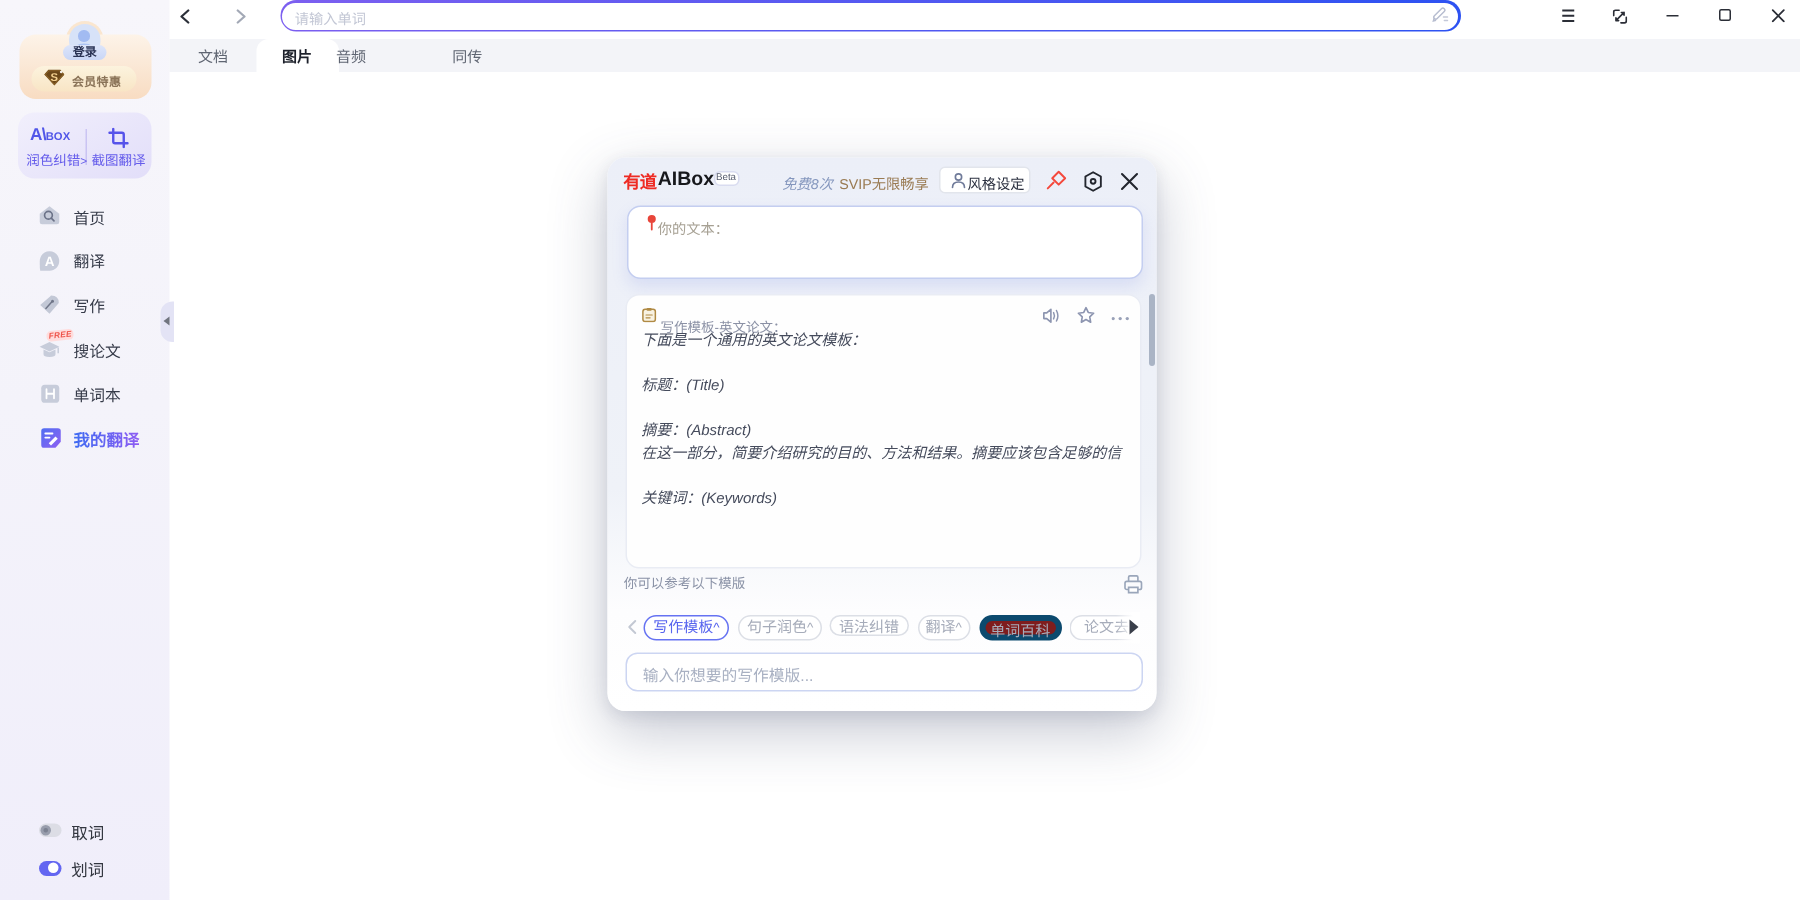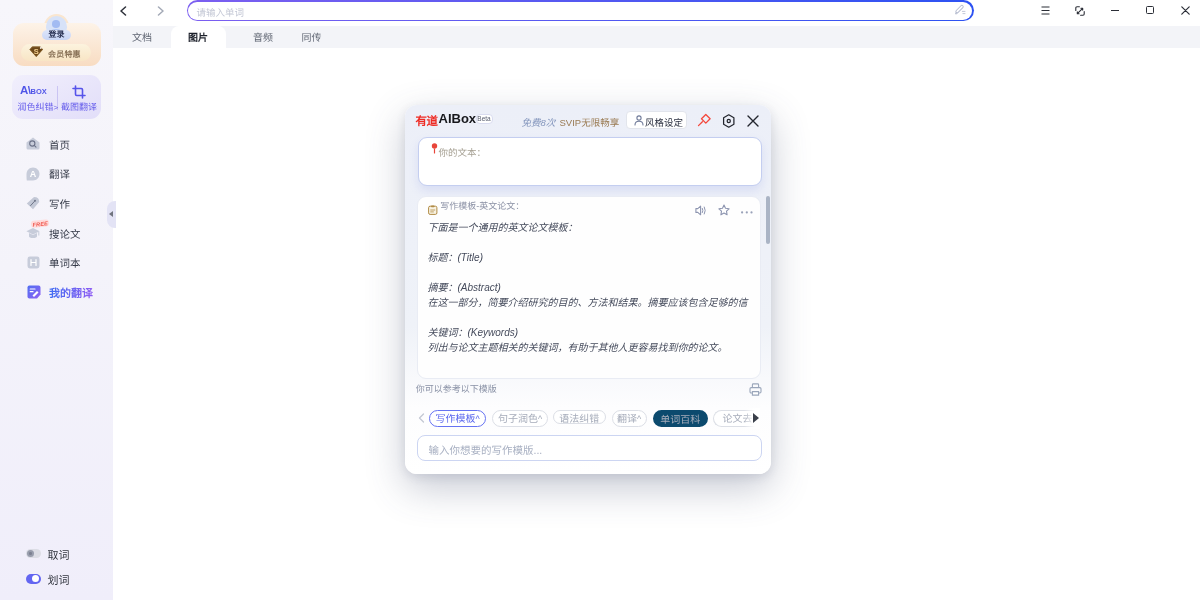--- a/index.html
+++ b/index.html
@@ -141,21 +141,21 @@
 <div class="abs" style="left:1110.5px;top:9.7px;width:8.5px;height:1.4px;background:#2b2e37;"></div>
 <div class="abs" style="left:1146px;top:6px;width:8px;height:8px;border:1.3px solid #2b2e37;border-radius:1.5px;"></div>
 <svg class="abs" style="left:1181px;top:5.7px;" width="9" height="9" viewBox="0 0 9 9">
     <path d="M0.8 0.8 L8.2 8.2 M8.2 0.8 L0.8 8.2" stroke="#2b2e37" stroke-width="1.2" stroke-linecap="round"></path>
   </svg>
 
 <div class="abs" style="left:113px;top:25.5px;width:1087px;height:22.5px;background:#f3f4f8;"></div>
 <div class="abs" style="left:171px;top:25.5px;width:55px;height:22.5px;background:#fff;border-radius:8px 8px 0 0;"></div>
 <div class="abs" style="left:132px;top:28.5px;font-size:10px;color:#5f6572;">文档</div>
 <div class="abs" style="left:188px;top:28.5px;font-size:10px;font-weight:bold;color:#1d212b;">图片</div>
-<div class="abs" style="left:253px;top:28.5px;font-size:10px;color:#5f6572;">音频</div>
+<div class="abs" style="left:224px;top:28.5px;font-size:10px;color:#5f6572;">音频</div>
 <div class="abs" style="left:301.5px;top:28.5px;font-size:10px;color:#5f6572;">同传</div>
 
 <div class="abs" style="left:404.5px;top:105px;width:366.5px;height:368.5px;border-radius:12px;background:linear-gradient(180deg,#eceff8 0%,#eff2f8 60%,#fdfdfe 82%,#ffffff 100%);box-shadow:0 14px 38px rgba(65,75,110,.30),0 3px 10px rgba(65,75,110,.12);"></div>
 
 <div class="abs" style="left:415.5px;top:112px;font-size:11.5px;font-weight:bold;color:#ee2b24;letter-spacing:-0.5px;">有道</div>
 <div class="abs" style="left:438.5px;top:111px;font-size:13px;font-weight:bold;color:#17181c;">AIBox</div>
 <div class="abs" style="left:475.5px;top:114px;width:17px;height:9.5px;border:1px solid #d9dcf0;border-radius:4px;background:#fff;font-size:6.5px;color:#565c6e;text-align:center;line-height:8.5px;">Beta</div>
 <div class="abs" style="left:521.5px;top:114.5px;font-size:9.5px;color:#8496bd;font-style:italic;">免费8次</div>
 <div class="abs" style="left:559.5px;top:114.5px;font-size:9.5px;color:#9a7b53;">SVIP无限畅享</div>
 <div class="abs" style="left:625.5px;top:110.5px;width:61.5px;height:18.5px;border:1px solid #e2e5ec;border-radius:4px;background:#fff;">
@@ -185,21 +185,21 @@
   <div class="abs" style="left:20px;top:7px;font-size:9.5px;color:#a6a093;">你的文本：</div>
 </div>
 
 <div class="abs" style="left:417px;top:196px;width:343.5px;height:183px;border:1px solid #e9ecf4;border-radius:9px;background:#fefefe;overflow:hidden;">
 
   <svg class="abs" style="left:10px;top:8px;" width="9.5" height="10" viewBox="0 0 9.5 10">
     <rect x="0.6" y="1.2" width="8.3" height="8.2" rx="1.5" fill="#f8f2e2" stroke="#b08a44" stroke-width="1"></rect>
     <rect x="3" y="0.4" width="3.5" height="1.8" rx="0.8" fill="#b08a44"></rect>
     <path d="M2.7 5 H6.8 M2.7 6.9 H5.4" stroke="#b08a44" stroke-width="0.8" stroke-linecap="round"></path>
   </svg>
-  <div class="abs" style="left:22.3px;top:4px;font-size:9px;line-height:10px;color:#8b91a5;text-align:right;">写作模板-英文论文：</div>
+  <div class="abs" style="left:22.3px;top:16px;font-size:9px;line-height:10px;color:#8b91a5;text-align:right;">写作模板-英文论文：</div>
   <svg class="abs" style="left:276.5px;top:8px;" width="12" height="11" viewBox="0 0 12 11">
     <path d="M0.9 3.6 H2.8 L5.6 1.2 V9.8 L2.8 7.4 H0.9 Z" fill="none" stroke="#8d95b0" stroke-width="1.1" stroke-linejoin="round"></path>
     <path d="M7.4 3.4 Q8.5 5.5 7.4 7.6 M9.3 2 Q11.2 5.5 9.3 9" fill="none" stroke="#8d95b0" stroke-width="1" stroke-linecap="round"></path>
   </svg>
   <svg class="abs" style="left:299.5px;top:7px;" width="12" height="12" viewBox="0 0 12 12">
     <path d="M6 1.1 L7.5 4.3 L11.1 4.8 L8.5 7.2 L9.1 10.8 L6 9 L2.9 10.8 L3.5 7.2 L0.9 4.8 L4.5 4.3 Z" fill="none" stroke="#8d95b0" stroke-width="1.1" stroke-linejoin="round"></path>
   </svg>
   <svg class="abs" style="left:323px;top:13.5px;" width="12" height="3" viewBox="0 0 12 3">
     <rect x="0" y="0.3" width="2.2" height="2.2" rx="1.1" fill="#99a1b8"></rect>
     <rect x="4.7" y="0.3" width="2.2" height="2.2" rx="1.1" fill="#99a1b8"></rect>
@@ -208,40 +208,39 @@
 
   <div class="abs" style="left:9.5px;top:23px;font-size:10px;line-height:15px;color:#454b5c;white-space:nowrap;font-style:italic;">
     <div>下面是一个通用的英文论文模板：</div>
     <div>&nbsp;</div>
     <div>标题：(Title)</div>
     <div>&nbsp;</div>
     <div>摘要：(Abstract)</div>
     <div>在这一部分，简要介绍研究的目的、方法和结果。摘要应该包含足够的信</div>
     <div>&nbsp;</div>
     <div>关键词：(Keywords)</div>
-    <div>列出与论文主题相关的关键词，有助于其他人更容易找到你的论文。</div>
   </div>
 </div>
 
 <div class="abs" style="left:415.8px;top:382px;font-size:9px;color:#8a92a6;">你可以参考以下模版</div>
 <svg class="abs" style="left:748.5px;top:383px;" width="13" height="13" viewBox="0 0 13 13">
   <path d="M3.4 4.6 V1.8 Q3.4 0.9 4.3 0.9 H8.7 Q9.6 0.9 9.6 1.8 V4.6" fill="none" stroke="#9aa6ba" stroke-width="1.1"></path>
   <rect x="1" y="4.6" width="11" height="5.4" rx="1.2" fill="none" stroke="#9aa6ba" stroke-width="1.1"></rect>
   <path d="M3.4 8.6 H9.6 V12.1 H3.4 Z" fill="#fff" stroke="#9aa6ba" stroke-width="1.1"></path>
 </svg>
 
 <div class="abs" style="left:765.5px;top:196px;width:4px;height:48px;border-radius:2px;background:#aab4c5;"></div>
 
 <svg class="abs" style="left:417.5px;top:413px;" width="7" height="10" viewBox="0 0 7 10">
     <path d="M5.5 1 L1.5 5 L5.5 9" fill="none" stroke="#c3c8d3" stroke-width="1.3" stroke-linecap="round" stroke-linejoin="round"></path>
   </svg>
 <div class="abs" style="left:428.9px;top:410px;width:57.6px;height:17px;border:1px solid #6673f2;border-radius:8.5px;background:#fff;font-size:10px;color:#5865ee;text-align:center;line-height:15.5px;">写作模板<span style="font-size:9px;">^</span></div>
 <div class="abs" style="left:492.1px;top:410px;width:56px;height:17px;border:1px solid #dcdfe6;border-radius:8.5px;background:#fff;font-size:10px;color:#a6acba;text-align:center;line-height:15.5px;">句子润色<span style="font-size:9px;">^</span></div>
 <div class="abs" style="left:553px;top:410px;width:52.6px;height:14px;border:1px solid #dcdfe6;border-radius:8.5px;background:#fff;font-size:10px;color:#a6acba;text-align:center;line-height:15.5px;">语法纠错</div>
 <div class="abs" style="left:611.6px;top:410px;width:35.2px;height:17px;border:1px solid #dcdfe6;border-radius:8.5px;background:#fff;font-size:10px;color:#a6acba;text-align:center;line-height:15.5px;">翻译<span style="font-size:9px;">^</span></div>
-<div class="abs" style="left:652.7px;top:410px;width:55px;height:17px;border:2px solid #0c4a6e;border-radius:8.5px;background:#0c4a6e;font-size:10px;color:#a6acba;text-align:center;line-height:15.5px;">单词百科</div>
+<div class="abs" style="left:652.7px;top:410px;width:55px;height:17px;border:4px solid #0c4a6e;border-radius:8.5px;background:#7f1d1d;font-size:10px;color:#a6acba;text-align:center;line-height:15.5px;">单词百科</div>
 <div class="abs" style="left:712.6px;top:410px;width:44px;height:17px;border:1px solid #dcdfe6;border-radius:8.5px 0 0 8.5px;border-right:none;background:#fff;font-size:10px;color:#a6acba;text-align:left;line-height:15.5px;padding-left:9px;overflow:hidden;">论文去</div>
 <div class="abs" style="left:744px;top:408px;width:16px;height:21px;background:linear-gradient(90deg,rgba(255,255,255,0),#ffffff 70%);"></div>
 <div class="abs" style="left:752.5px;top:412.5px;width:0;height:0;border-top:5px solid transparent;border-bottom:5px solid transparent;border-left:6px solid #3a3f4a;"></div>
 
 <div class="abs" style="left:416.5px;top:435px;width:345.5px;height:25.5px;border:1.2px solid #ccd5f2;border-radius:8px;background:#fff;">
   <div class="abs" style="left:11px;top:6px;font-size:10.5px;color:#a8b0c2;">输入你想要的写作模版...</div>
 </div>
 
 </body></html>

